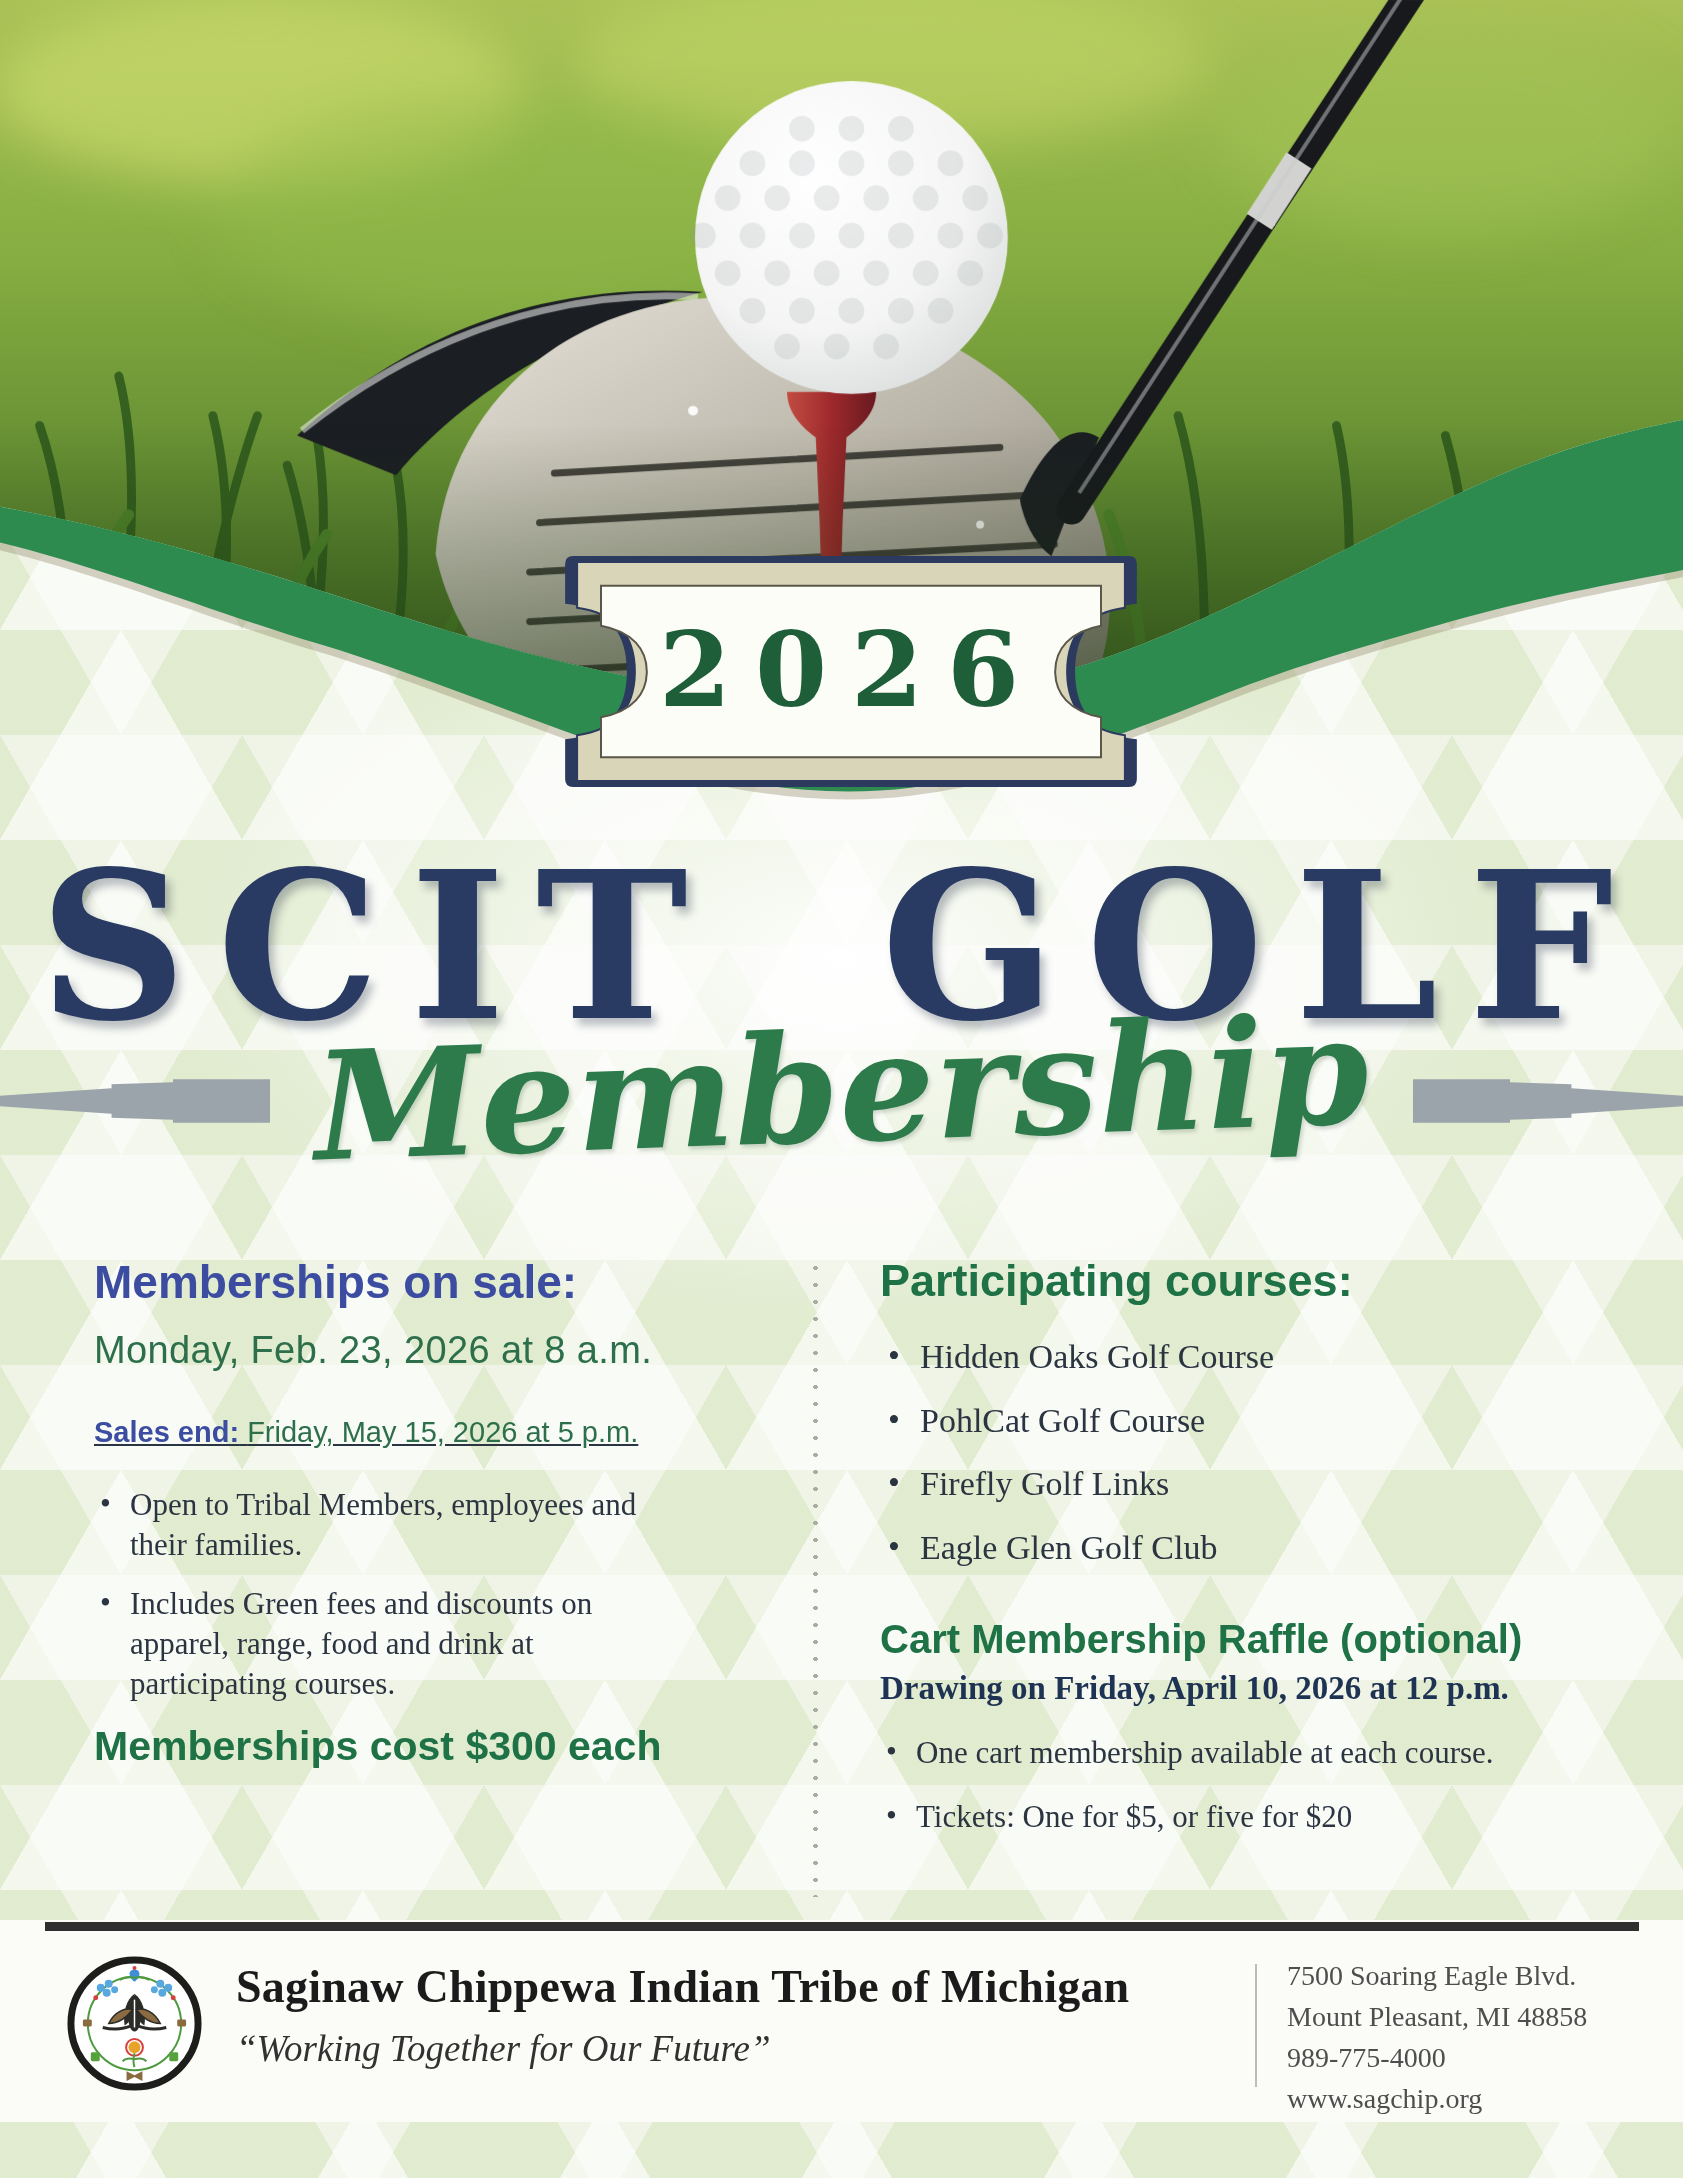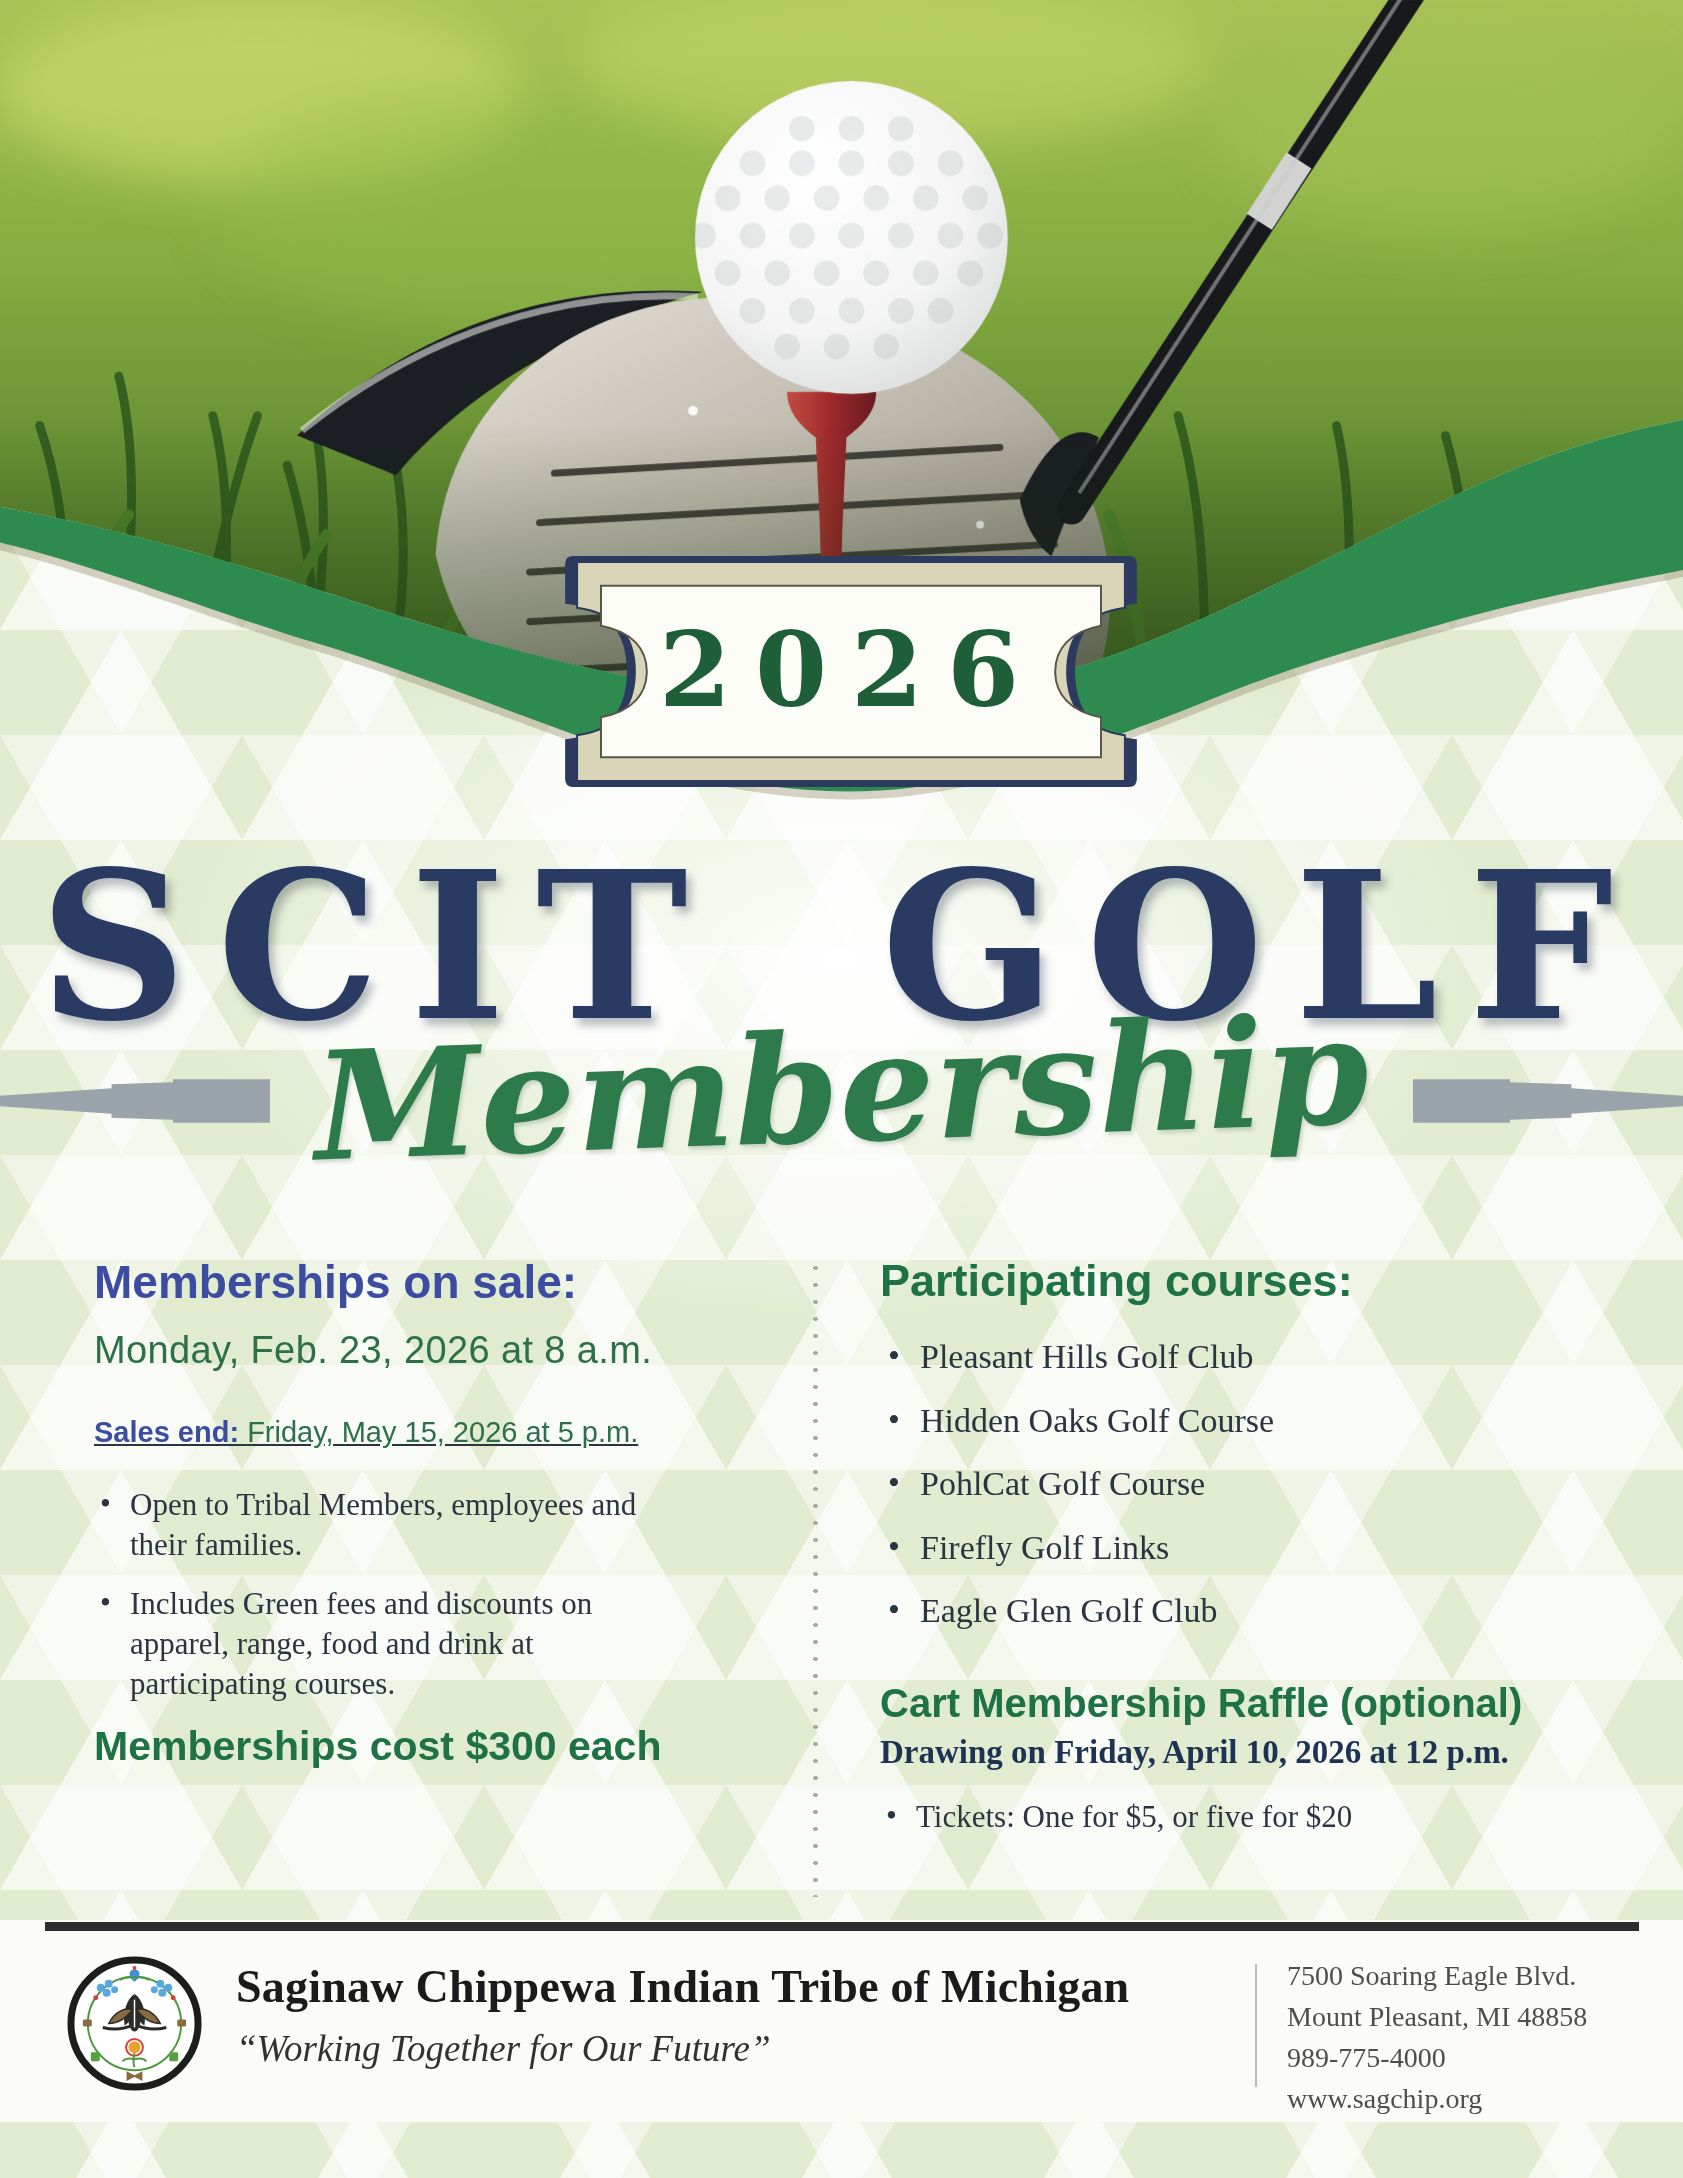--- a/index.html
+++ b/index.html
@@ -329,30 +329,33 @@
         <li><span>Includes Green fees and discounts on apparel, range, food and drink at participating courses.</span></li>
       </ul>
       <h3 class="green-h">Memberships cost $300 each</h3>
     </section>
 
     <div class="v-divider"></div>
 
     <section class="col-right">
       <h2 class="green-h2">Participating courses:</h2>
       <ul class="bullets courses">
-        <li><span>Pleasant Hills Golf Club</span></li>
         <li><span>Hidden Oaks Golf Course</span></li>
         <li><span>PohlCat Golf Course</span></li>
         <li><span>Firefly Golf Links</span></li>
         <li><span>Eagle Glen Golf Club</span></li>
       </ul>
       <h3 class="raffle-h">Cart Membership Raffle (optional)</h3>
       <p class="drawing">Drawing on Friday, April 10, 2026 at 12 p.m.</p>
       <ul class="bullets raffle">
         <li>
+          <span>One cart membership available at each course.</span>
+          <span class="note"></span>
+        </li>
+        <li>
           <span>Tickets: One for $5, or five for $20</span>
           <span class="note"></span>
         </li>
       </ul>
     </section>
   </div>
 
   <footer class="footer">
     <div class="foot-bar"></div>
 

